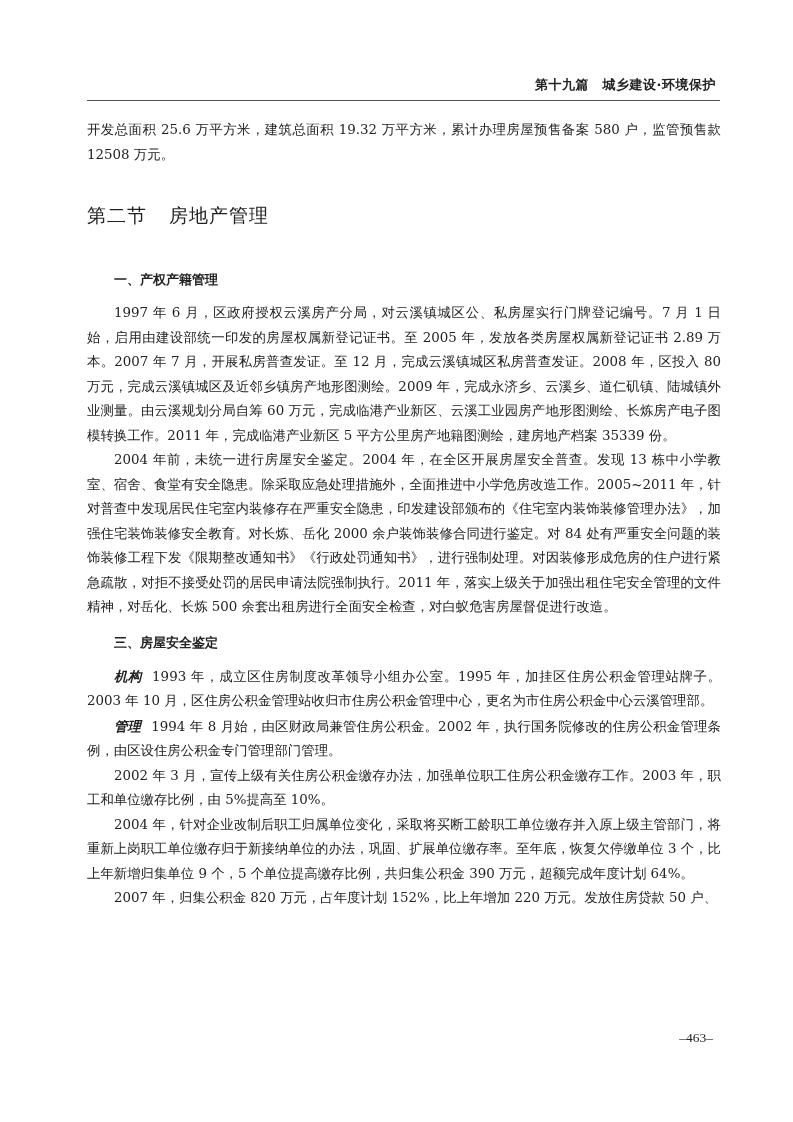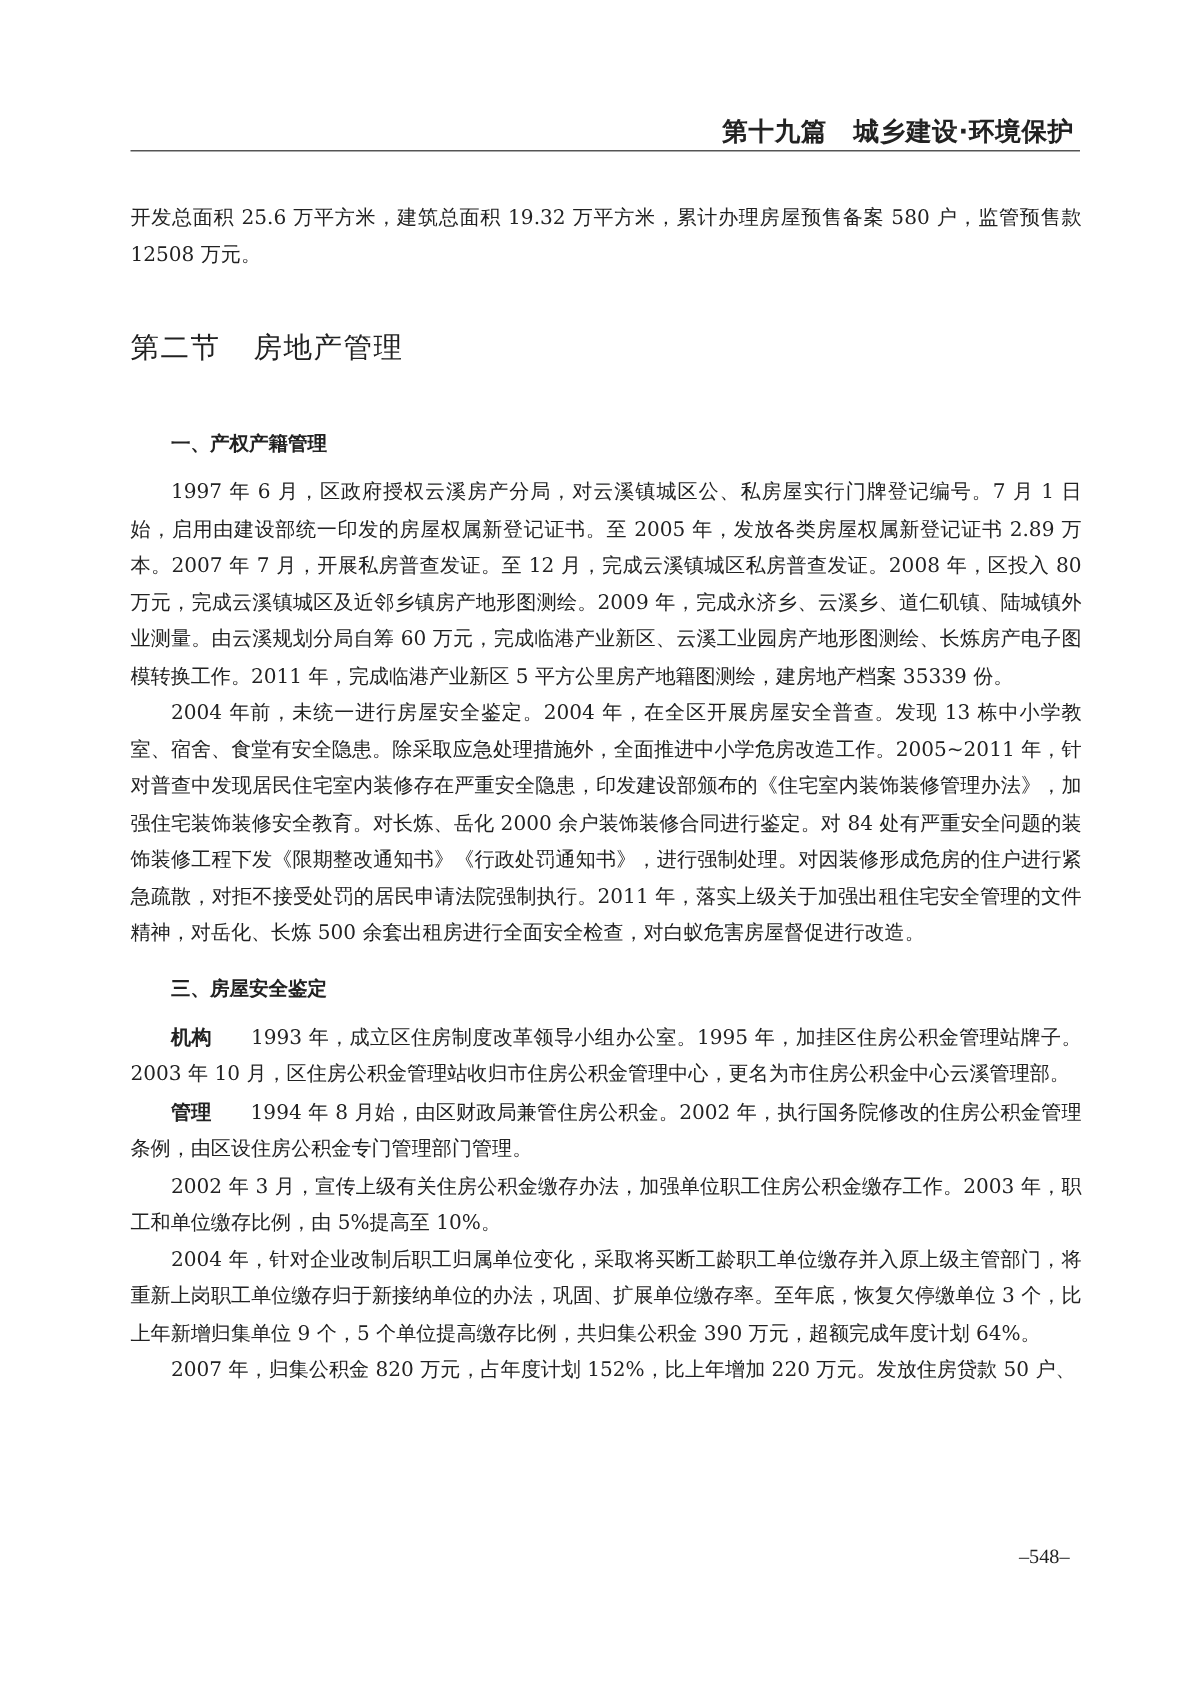--- a/index.html
+++ b/index.html
@@ -1,30 +1,30 @@
 <!DOCTYPE html>
 <html><head>
 <meta charset="utf-8">
 <style>
   html, body { margin: 0; padding: 0; background: #ffffff; }
   body { width: 793px; height: 1122px; position: relative; overflow: hidden;
          font-family: "DejaVu Serif", "Liberation Serif", serif; color: #222; }
   .header { position: absolute; left: 87px; right: 73px; top: 74px; height: 26px;
             border-bottom: 1px solid #555; }
   .header-title { position: absolute; right: 4px; top: 2px; font-family: "DejaVu Sans", "Liberation Sans", sans-serif;
-                  font-weight: bold; font-size: 17px; letter-spacing: 0.5px; color: #222; text-align: right; }
-  .content { position: absolute; left: 87px; width: 634px; top: 134px; }
+                  font-weight: bold; font-size: 13px; letter-spacing: 0.5px; color: #222; text-align: right; }
+  .content { position: absolute; left: 87px; width: 634px; top: 118px; }
   p { margin: 0; font-size: 13.4px; line-height: 24.5px; text-align: justify; text-justify: inter-ideograph; }
   p.indent { text-indent: 27px; }
   .section-title { font-family: "DejaVu Sans", "Liberation Sans", sans-serif;
                    font-size: 19px; margin: 36px 0 40px 0; letter-spacing: 1px; }
   .section-title span.gap { display: inline-block; width: 22px; }
   h3 { font-family: Liberation Sans, sans-serif; font-weight: bold; font-size: 13px;
        margin: 12px 0 10px 27px; line-height: 22px; }
-  .label { font-family: "DejaVu Serif", serif; font-weight: bold; margin-right: 26px; }
+  .label { font-family: "DejaVu Serif", serif; font-weight: bold; font-style: italic; margin-right: 10px; }
   .page-number { position: absolute; right: 80px; top: 1030px; font-family: "Liberation Serif", serif; font-size: 13.5px; }
 </style>
 </head>
 <body>
 
 <div class="header">
   <span class="header-title">第十九篇　城乡建设·环境保护</span>
 </div>
 
 <div class="content">
@@ -44,13 +44,13 @@
     <span class="label">机构</span><span>1993 年，成立区住房制度改革领导小组办公室。1995 年，加挂区住房公积金管理站牌子。2003 年 10 月，区住房公积金管理站收归市住房公积金管理中心，更名为市住房公积金中心云溪管理部。</span>
   </p>
   <p class="indent">
     <span class="label">管理</span><span>1994 年 8 月始，由区财政局兼管住房公积金。2002 年，执行国务院修改的住房公积金管理条例，由区设住房公积金专门管理部门管理。</span>
   </p>
   <p class="indent">2002 年 3 月，宣传上级有关住房公积金缴存办法，加强单位职工住房公积金缴存工作。2003 年，职工和单位缴存比例，由 5%提高至 10%。</p>
   <p class="indent">2004 年，针对企业改制后职工归属单位变化，采取将买断工龄职工单位缴存并入原上级主管部门，将重新上岗职工单位缴存归于新接纳单位的办法，巩固、扩展单位缴存率。至年底，恢复欠停缴单位 3 个，比上年新增归集单位 9 个，5 个单位提高缴存比例，共归集公积金 390 万元，超额完成年度计划 64%。</p>
   <p class="indent">2007 年，归集公积金 820 万元，占年度计划 152%，比上年增加 220 万元。发放住房贷款 50 户、</p>
 </div>
 
-<div class="page-number">–548–</div>
+<div class="page-number">–463–</div>
 
 </body></html>

